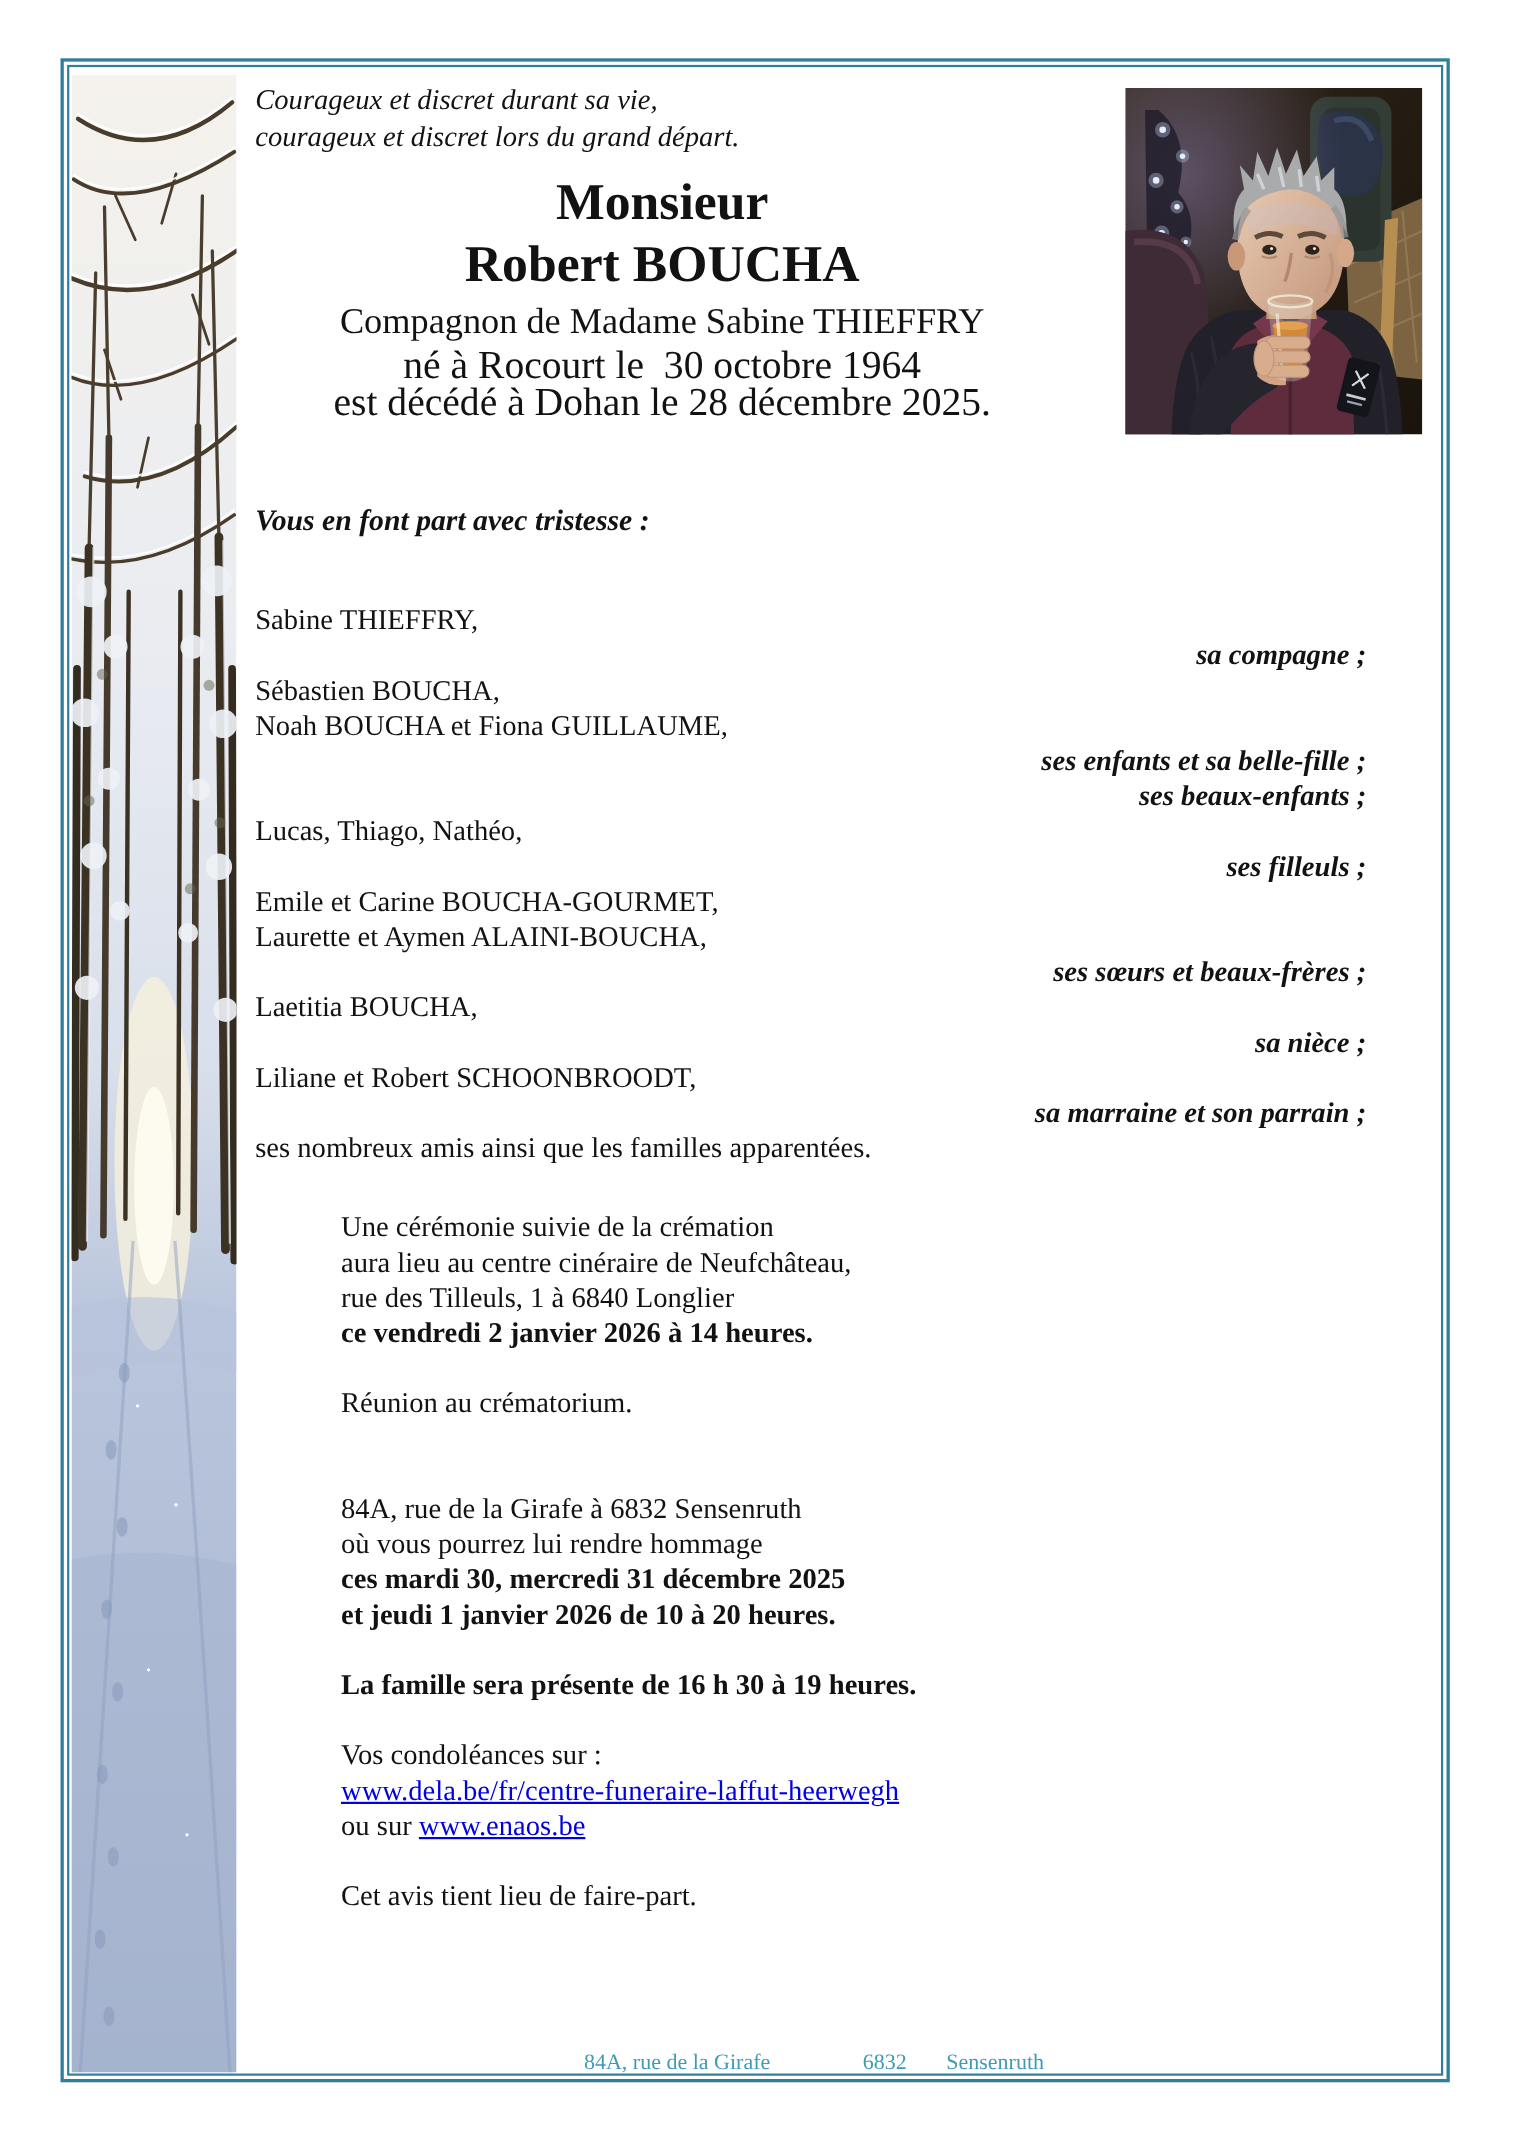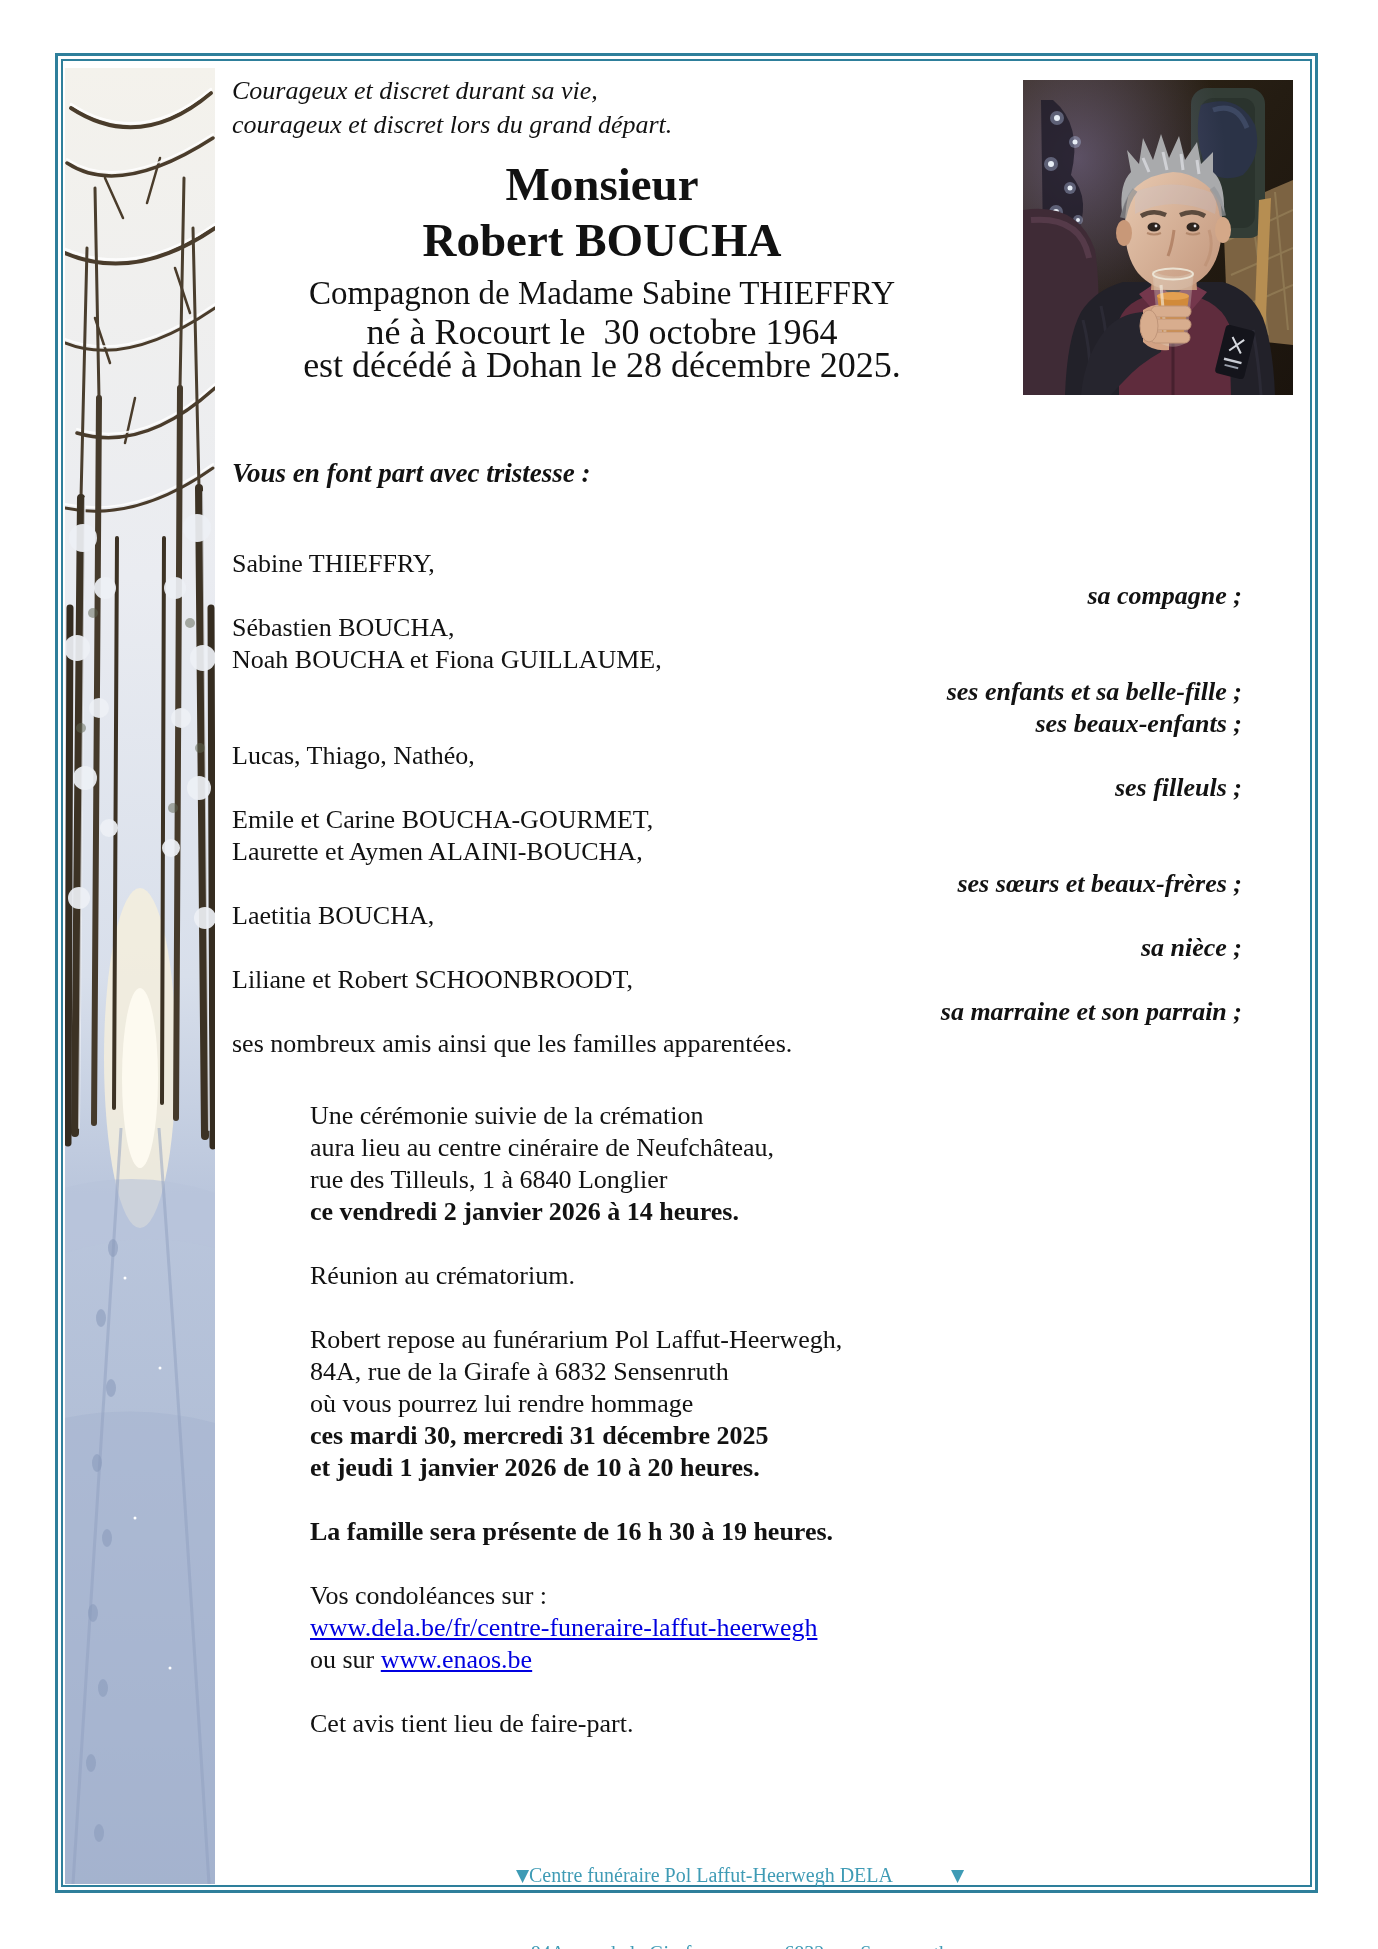--- a/index.html
+++ b/index.html
@@ -327,32 +327,31 @@
 
 <div class="abs mid">
   <p>
     <span>Une cérémonie suivie de la crémation</span><br>
     <span>aura lieu au centre cinéraire de Neufchâteau,</span><br>
     <span>rue des Tilleuls, 1 à 6840 Longlier</span><br>
     <span class="b">ce vendredi 2 janvier 2026 à 14 heures.</span>
   </p>
   <p>Réunion au crématorium.</p>
   <p>
-    <span>Robert repose au funérarium Pol Laffut-Heerwegh,</span><br>
+    <br>
     <span>84A, rue de la Girafe à 6832 Sensenruth</span><br>
     <span>où vous pourrez lui rendre hommage</span><br>
     <span class="b">ces mardi 30, mercredi 31 décembre 2025</span><br>
     <span class="b">et jeudi 1 janvier 2026 de 10 à 20 heures.</span>
   </p>
   <p class="b">La famille sera présente de 16 h 30 à 19 heures.</p>
   <p>
     <span>Vos condoléances sur :</span><br>
     <a class="doclink">www.dela.be/fr/centre-funeraire-laffut-heerwegh</a><br>
     <span>ou sur </span><a class="doclink">www.enaos.be</a>
   </p>
   <p>Cet avis tient lieu de faire-part.</p>
 </div>
 
 <div class="abs footer">
-  <div><span class="tri">▼</span><span>Centre funéraire Pol Laffut-Heerwegh DELA</span><span class="tri right-tri">▼</span></div>
   <div><span>84A, rue de la Girafe</span><span class="f2-gap1"></span><span>6832</span><span class="f2-gap2"></span><span>Sensenruth</span></div>
   
 </div>
 
 </body></html>

